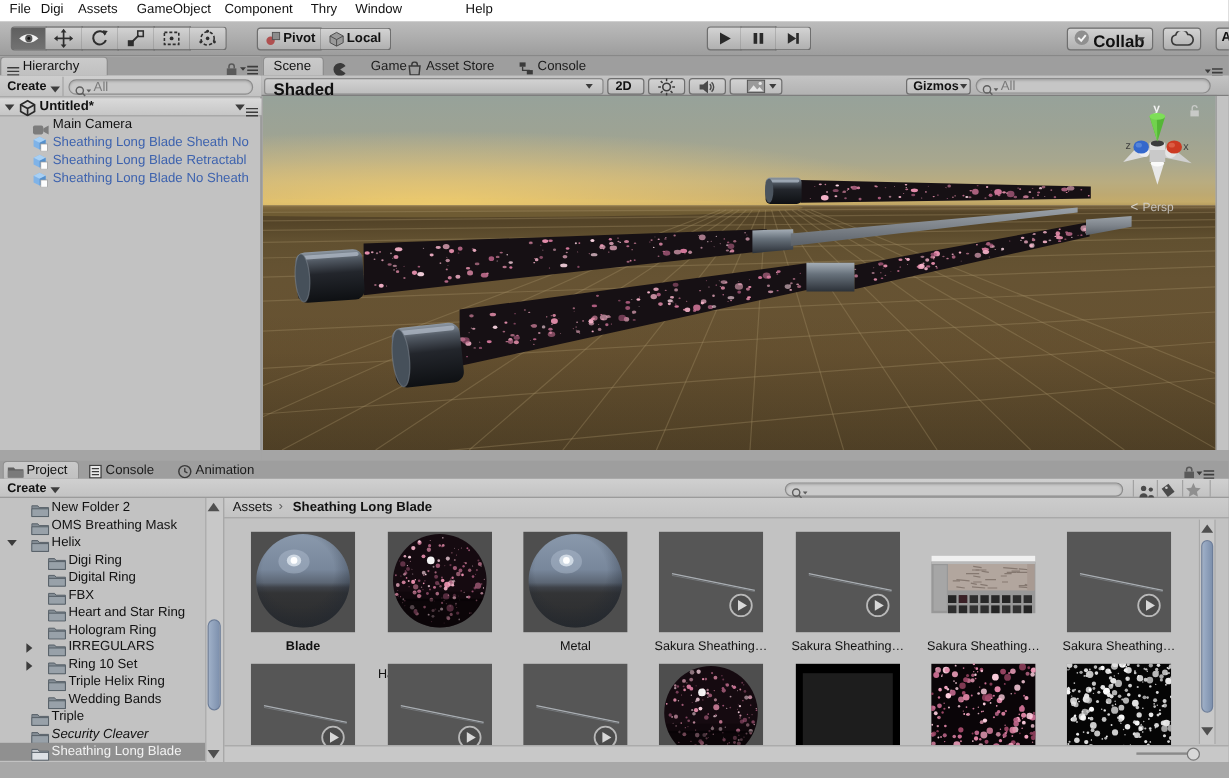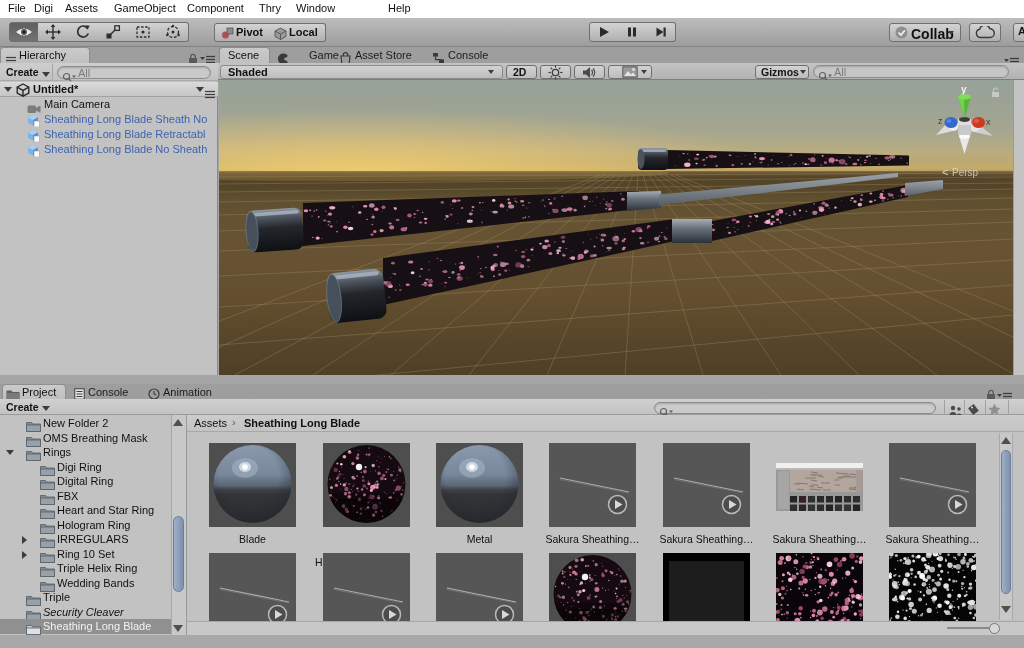--- a/index.html
+++ b/index.html
@@ -228,21 +228,21 @@
       <polygon points="0,2 5,2 2.5,5" fill="#3c3c3c"></polygon>
       <g stroke="#3c3c3c" stroke-width="1.3">
         <line x1="6" y1="1.5" x2="15" y2="1.5"></line>
         <line x1="6" y1="4.5" x2="15" y2="4.5"></line>
         <line x1="6" y1="7.5" x2="15" y2="7.5"></line>
       </g>
     </svg></div>
 
 <div class="abs" style="left:218px;top:63px;width:806px;height:17px;background:linear-gradient(#c4c4c4,#b2b2b2);border-bottom:1px solid #7e7e7e;"></div>
 <div class="btn" style="left:220px;top:65px;width:283px;height:14px;background:linear-gradient(#d2d2d2,#bdbdbd);border:1px solid #8b8b8b;"></div>
-<div class="txt" style="left:228px;top:66px;font-weight:bold;font-size:11px;">Shaded</div>
+<div class="txt" style="left:228px;top:66px;font-weight:bold;font-size:14px;">Shaded</div>
 <div class="abs" style="left:488px;top:70px;">
     <span style="display:block;width:0;height:0;border-left:3px solid transparent;border-right:3px solid transparent;border-top:4px solid #3c3c3c;"></span>
   </div>
 <div class="btn" style="left:506px;top:65px;width:31px;height:14px;background:linear-gradient(#d2d2d2,#bdbdbd);"></div>
 <div class="txt" style="left:513px;top:66px;font-weight:bold;font-size:10.5px;">2D</div>
 <div class="btn" style="left:540px;top:65px;width:31px;height:14px;background:linear-gradient(#d2d2d2,#bdbdbd);">
     <svg width="15" height="15" viewBox="0 0 15 15" style="">
       <circle cx="7.5" cy="7.5" r="3.2" fill="none" stroke="#3c3c3c" stroke-width="1.3"></circle>
       <g stroke="#3c3c3c" stroke-width="1.2">
         <line x1="7.5" y1="0.5" x2="7.5" y2="2.8"></line>
@@ -955,21 +955,21 @@
       <path d="M0.5 5 h14 v6.5 h-14 Z" fill="#98a1a9" stroke="#555e66" stroke-width="0.8"></path>
     </svg></div>
 <div style="position:absolute;left:43px;top:431.5px;font-size:11px;color:#111;white-space:nowrap;">OMS Breathing Mask</div>
 <div style="position:absolute;left:6px;top:450px;">
     <span style="display:block;width:0;height:0;border-left:4px solid transparent;border-right:4px solid transparent;border-top:5px solid #3c3c3c;"></span>
   </div>
 <div style="position:absolute;left:26px;top:447px;"><svg width="15" height="12" viewBox="0 0 15 12" style="">
       <path d="M0.5 2.5 h5 l1.2 1.5 h7.8 v7.5 h-14 Z" fill="#848d95" stroke="#555e66" stroke-width="0.8"></path>
       <path d="M0.5 5 h14 v6.5 h-14 Z" fill="#98a1a9" stroke="#555e66" stroke-width="0.8"></path>
     </svg></div>
-<div style="position:absolute;left:43px;top:446px;font-size:11px;color:#111;white-space:nowrap;">Rings</div>
+<div style="position:absolute;left:43px;top:446px;font-size:11px;color:#111;white-space:nowrap;">Helix</div>
 <div style="position:absolute;left:40px;top:461.5px;"><svg width="15" height="12" viewBox="0 0 15 12" style="">
       <path d="M0.5 2.5 h5 l1.2 1.5 h7.8 v7.5 h-14 Z" fill="#848d95" stroke="#555e66" stroke-width="0.8"></path>
       <path d="M0.5 5 h14 v6.5 h-14 Z" fill="#98a1a9" stroke="#555e66" stroke-width="0.8"></path>
     </svg></div>
 <div style="position:absolute;left:57px;top:460.5px;font-size:11px;color:#111;white-space:nowrap;">Digi Ring</div>
 <div style="position:absolute;left:40px;top:476px;"><svg width="15" height="12" viewBox="0 0 15 12" style="">
       <path d="M0.5 2.5 h5 l1.2 1.5 h7.8 v7.5 h-14 Z" fill="#848d95" stroke="#555e66" stroke-width="0.8"></path>
       <path d="M0.5 5 h14 v6.5 h-14 Z" fill="#98a1a9" stroke="#555e66" stroke-width="0.8"></path>
     </svg></div>
 <div style="position:absolute;left:57px;top:475px;font-size:11px;color:#111;white-space:nowrap;">Digital Ring</div>
@@ -1322,21 +1322,21 @@
             <rect x="23" y="33" width="7" height="6.5" fill="#3a2026"></rect>
           </g>
         </svg></div>
       <div style="position:absolute;left:889px;top:443px;width:87px;height:84px;"><svg width="87" height="84" viewBox="0 0 87 84" style="">
           <rect width="87" height="84" fill="#565656"></rect>
           <line x1="11" y1="35" x2="80" y2="49" stroke="#a9aeb3" stroke-width="1.2"></line>
           <line x1="11" y1="36.5" x2="80" y2="50" stroke="#787c80" stroke-width="0.7"></line>
           <circle cx="68.5" cy="61.5" r="9" fill="#4c4c4c" stroke="#b8b8b8" stroke-width="1.5"></circle>
           <polygon points="66,57 73.5,61.5 66,66" fill="#d8d8d8"></polygon>
         </svg></div>
-      <div style="position:absolute;left:201px;top:533px;width:103px;text-align:center;font-size:10.5px;color:#111;white-space:nowrap;overflow:hidden;">Blade</div>
+      <div style="position:absolute;left:201px;top:533px;width:103px;text-align:center;font-size:10.5px;color:#111;white-space:nowrap;overflow:hidden;font-weight:bold;">Blade</div>
       <div style="position:absolute;left:315px;top:556px;width:103px;text-align:left;font-size:10.5px;color:#111;white-space:nowrap;overflow:hidden;">Handle</div>
       <div style="position:absolute;left:428px;top:533px;width:103px;text-align:center;font-size:10.5px;color:#111;white-space:nowrap;overflow:hidden;">Metal</div>
       <div style="position:absolute;left:541px;top:533px;width:103px;text-align:center;font-size:10.5px;color:#111;white-space:nowrap;overflow:hidden;">Sakura Sheathing…</div>
       <div style="position:absolute;left:655px;top:533px;width:103px;text-align:center;font-size:10.5px;color:#111;white-space:nowrap;overflow:hidden;">Sakura Sheathing…</div>
       <div style="position:absolute;left:768px;top:533px;width:103px;text-align:center;font-size:10.5px;color:#111;white-space:nowrap;overflow:hidden;">Sakura Sheathing…</div>
       <div style="position:absolute;left:881px;top:533px;width:103px;text-align:center;font-size:10.5px;color:#111;white-space:nowrap;overflow:hidden;">Sakura Sheathing…</div>
       <div style="position:absolute;left:209px;top:553px;width:87px;height:84px;"><svg width="87" height="84" viewBox="0 0 87 84" style="">
           <rect width="87" height="84" fill="#565656"></rect>
           <line x1="11" y1="35" x2="80" y2="49" stroke="#a9aeb3" stroke-width="1.2"></line>
           <line x1="11" y1="36.5" x2="80" y2="50" stroke="#787c80" stroke-width="0.7"></line>

